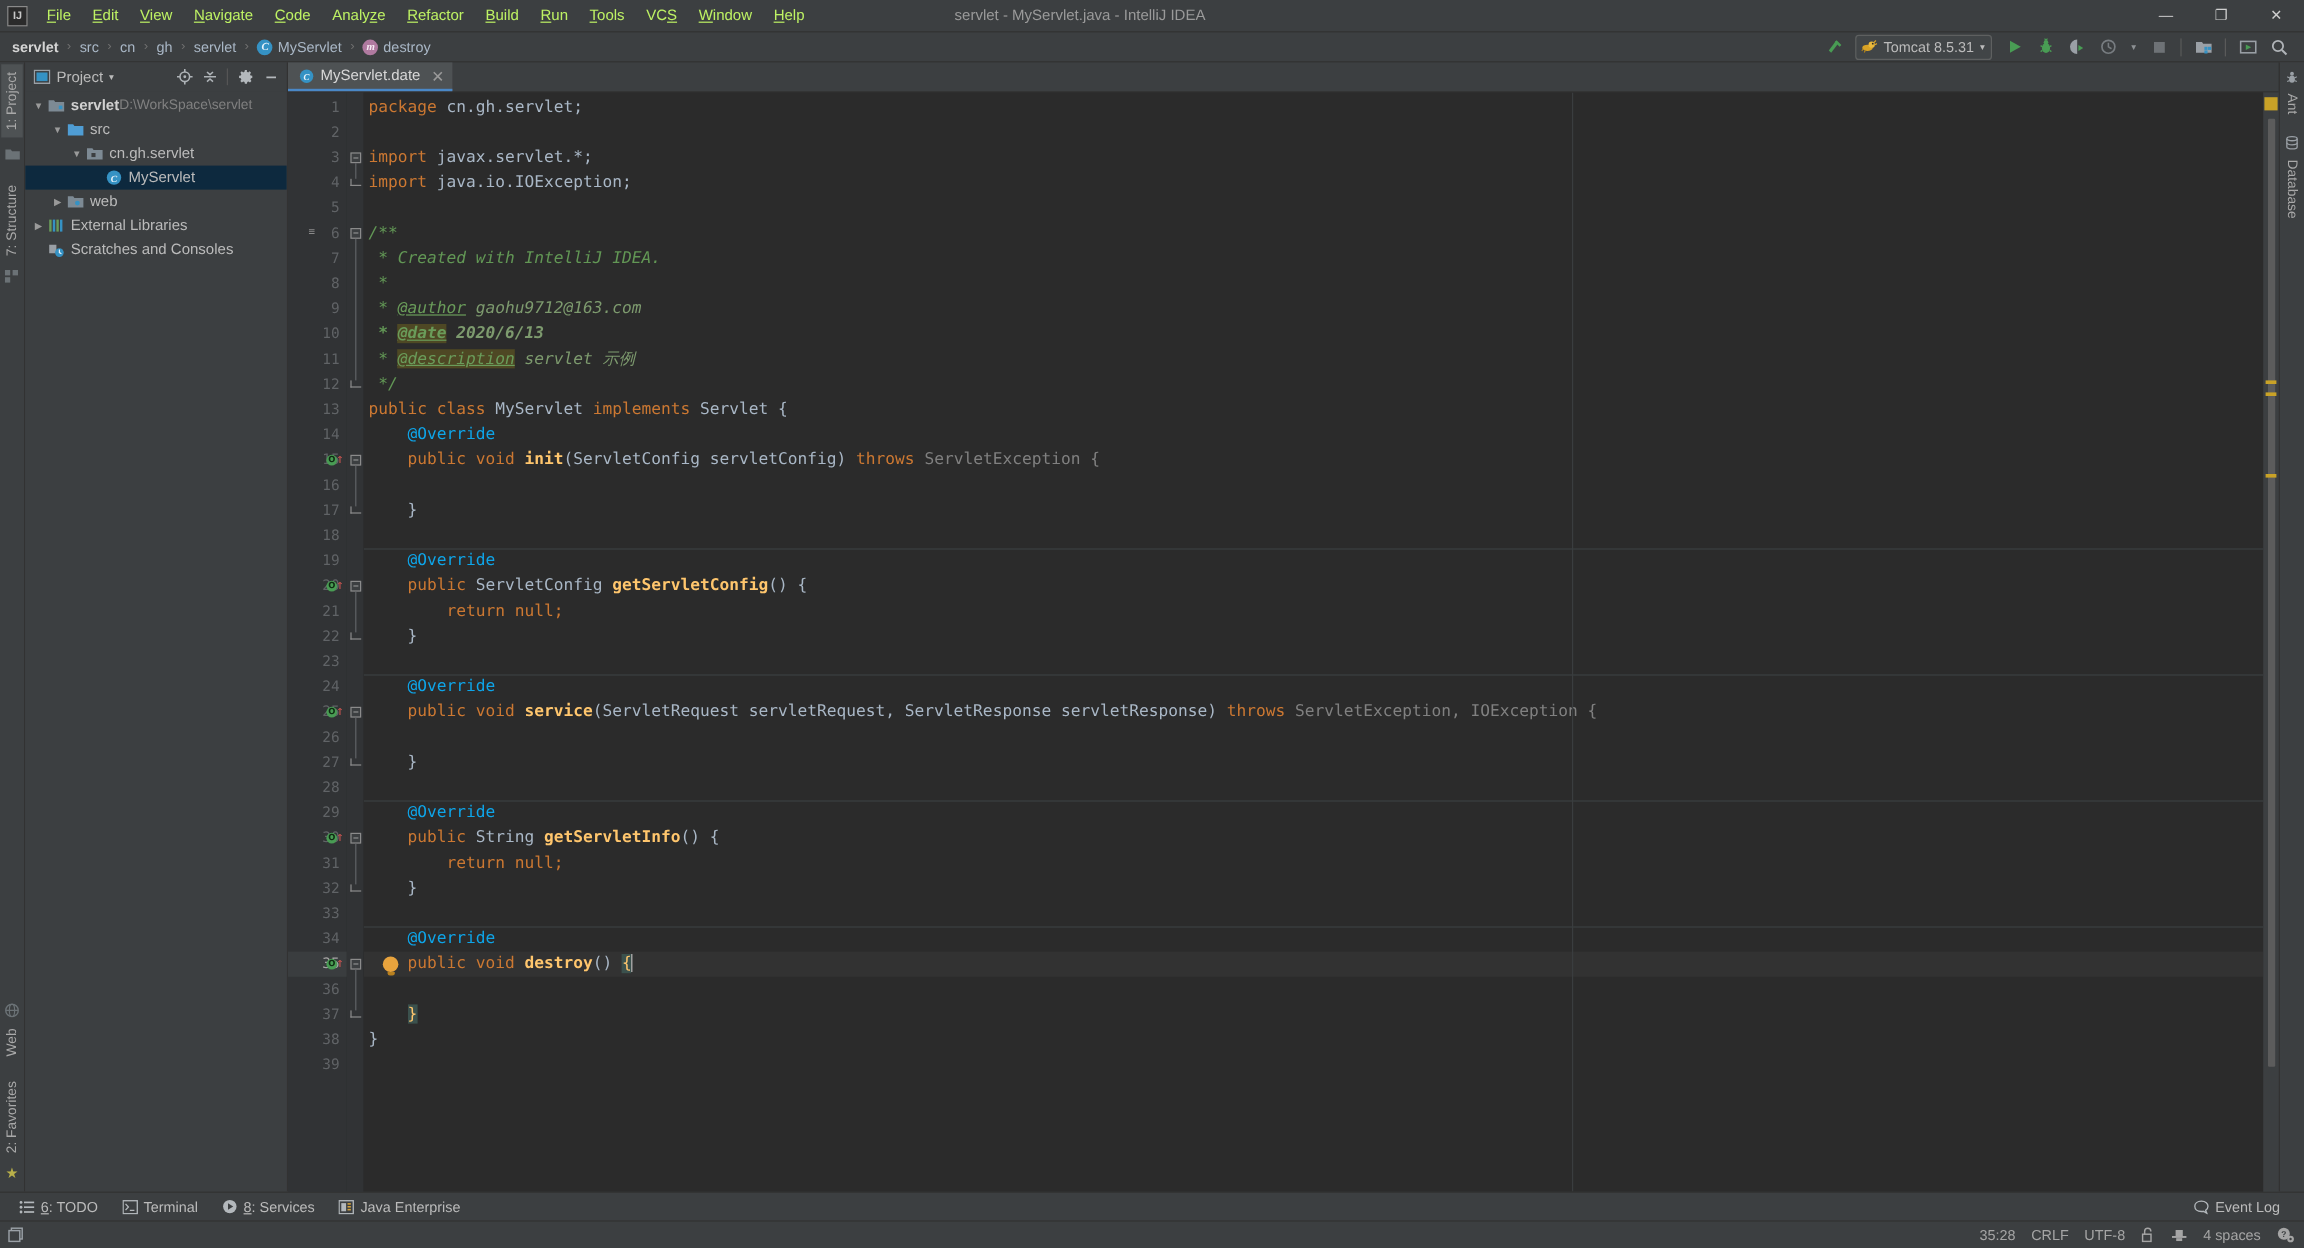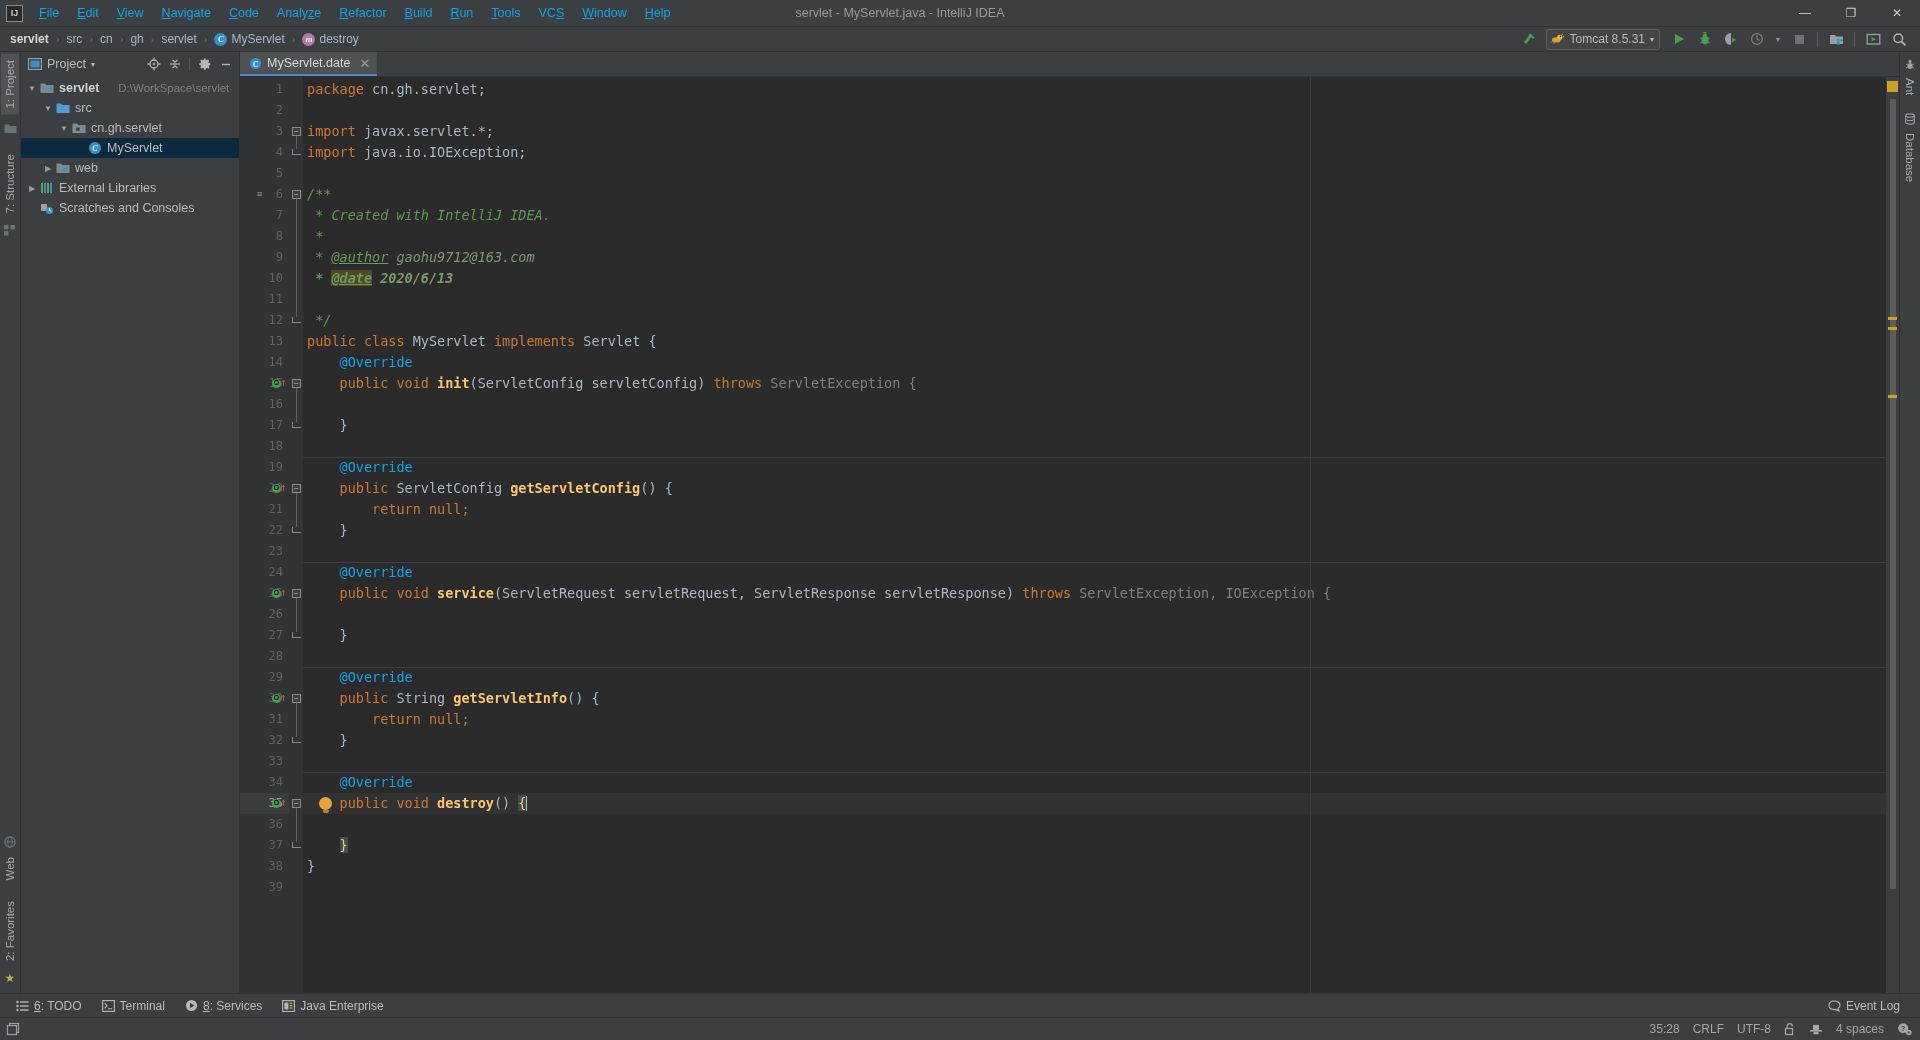--- a/index.html
+++ b/index.html
@@ -18,21 +18,21 @@
     flex: 0 0 27px; position: relative; border-bottom: 1px solid #323232;
   }
   .ij-logo {
     width: 17px; height: 17px; margin: 0 7px 0 6px; flex: 0 0 auto;
     border: 1px solid #8a8a8a; background: #2b2b2b; color: #c8c8c8;
     font-size: 9px; font-weight: bold; line-height: 15px; text-align: center;
     font-family: "Liberation Sans", sans-serif;
   }
   .menubar { display: flex; align-items: center; gap: 0; }
   .menu-item {
-    color: #0ea5e9; font-size: 12.5px; padding: 4px 9px; cursor: default;
+    color: #bef264; font-size: 12.5px; padding: 4px 9px; cursor: default;
     white-space: nowrap;
   }
   .menu-item u { text-decoration: underline; text-underline-offset: 1px; }
   .win-title {
     position: absolute; left: 0; right: 0; text-align: center;
     color: #9a9a9a; font-size: 12.5px; pointer-events: none;
   }
   .win-title span { margin-left: -120px; }
   .win-buttons { margin-left: auto; display: flex; align-items: stretch; height: 27px; z-index:2;}
   .win-btn {
@@ -110,21 +110,21 @@
 
   .tree { flex: 1 1 auto; background: #3c3f41; padding-top: 2px; overflow: hidden; }
   .trow {
     height: 20px; display: flex; align-items: center; font-size: 12.5px;
     color: #bbbbbb; cursor: default; padding-right: 4px; white-space: nowrap;
   }
   .trow.selected { background: #0d293e; }
   .tarrow { width: 14px; text-align: center; color: #9a9a9a; font-size: 8px; flex: 0 0 14px; }
   .ticon { width: 16px; flex: 0 0 16px; display:flex; align-items:center; justify-content:center; margin-right: 4px; }
   .tlabel.bold { font-weight: bold; color: #d0d0d0; }
-  .tpath { color: #808080; font-size: 11.5px; margin-left: 19px; }
+  .tpath { color: #808080; font-size: 11.5px; margin-left: 0; }
 
   
   .editor-area { flex: 1 1 auto; display: flex; flex-direction: column; min-width: 0; background: #2b2b2b; }
   .tabbar {
     height: 25px; flex: 0 0 25px; background: #3c3f41; display: flex;
     align-items: stretch; border-bottom: 1px solid #323232;
   }
   .etab {
     display: flex; align-items: center; padding: 0 7px 0 9px; gap: 5px;
     background: #4e5254; border-bottom: 2px solid #4a88c7; cursor: default;
@@ -613,20 +613,21 @@
           <div class="cline" style="position: absolute; top: 2px; left: 0px; right: 0px;"><span class="kw">package </span><span class="punc">cn.gh.servlet;</span></div>
           <div class="cline" style="position: absolute; top: 23px; left: 0px; right: 0px;"></div>
           <div class="cline" style="position: absolute; top: 44px; left: 0px; right: 0px;"><span class="kw">import </span><span class="punc">javax.servlet.*;</span></div>
           <div class="cline" style="position: absolute; top: 65px; left: 0px; right: 0px;"><span class="kw">import </span><span class="punc">java.io.IOException;</span></div>
           <div class="cline" style="position: absolute; top: 86px; left: 0px; right: 0px;"></div>
           <div class="cline" style="position: absolute; top: 107px; left: 0px; right: 0px;"><span class="cmt">/**</span></div>
           <div class="cline" style="position: absolute; top: 128px; left: 0px; right: 0px;"><span class="cmt"> * Created with IntelliJ IDEA.</span></div>
           <div class="cline" style="position: absolute; top: 149px; left: 0px; right: 0px;"><span class="cmt"> *</span></div>
           <div class="cline" style="position: absolute; top: 170px; left: 0px; right: 0px;"><span class="cmt"> * </span><span class="tag">@author</span><span class="cmt-txt"> gaohu9712@163.com</span></div>
           <div class="cline" style="position: absolute; top: 191px; left: 0px; right: 0px; font-weight: bold;"><span class="cmt"> * </span><span class="tag tag-hl">@date</span><span class="cmt-txt"> 2020/6/13</span></div>
+          <div class="cline" style="position: absolute; top: 212px; left: 0px; right: 0px;"><span class="cmt"> * </span><span class="tag tag-hl">@description</span><span class="cmt-txt"> servlet 示例</span></div>
           <div class="cline" style="position: absolute; top: 233px; left: 0px; right: 0px;"><span class="cmt"> */</span></div>
           <div class="cline" style="position: absolute; top: 254px; left: 0px; right: 0px;"><span class="kw">public class </span><span class="typ">MyServlet </span><span class="kw">implements </span><span class="typ">Servlet {</span></div>
           <div class="cline" style="position: absolute; top: 275px; left: 0px; right: 0px;"><span class="ann">    @Override</span></div>
           <div class="cline" style="position: absolute; top: 296px; left: 0px; right: 0px;"><span class="kw">    public void </span><span class="mthb">init</span><span class="typ">(ServletConfig servletConfig) </span><span class="kw">throws </span><span class="grey">ServletException {</span></div>
           <div class="cline" style="position: absolute; top: 317px; left: 0px; right: 0px;"></div>
           <div class="cline" style="position: absolute; top: 338px; left: 0px; right: 0px;"><span class="punc">    }</span></div>
           <div class="cline" style="position: absolute; top: 359px; left: 0px; right: 0px;"></div>
           <div class="cline" style="position: absolute; top: 380px; left: 0px; right: 0px;"><span class="ann">    @Override</span></div>
           <div class="cline" style="position: absolute; top: 401px; left: 0px; right: 0px;"><span class="kw">    public </span><span class="typ">ServletConfig </span><span class="mthb">getServletConfig</span><span class="punc">() {</span></div>
           <div class="cline" style="position: absolute; top: 422px; left: 0px; right: 0px;"><span class="kw">        return </span><span class="kw">null;</span></div>

